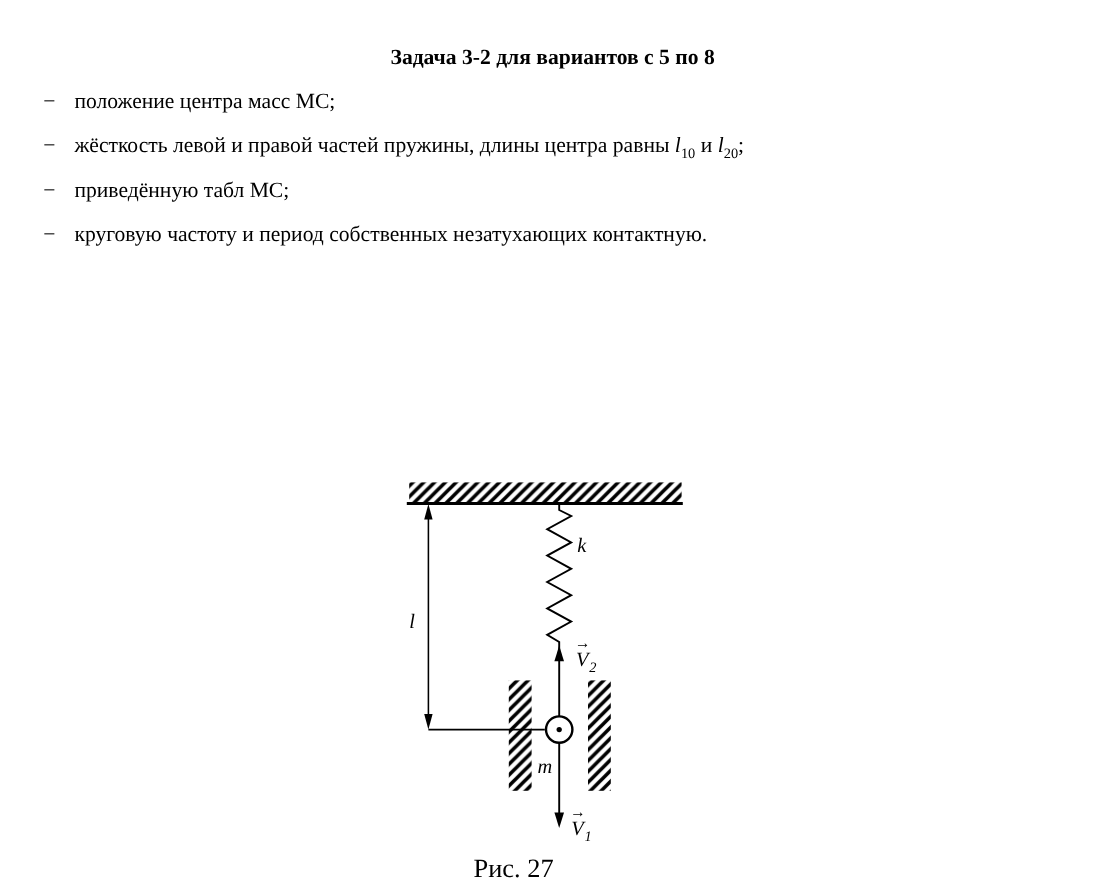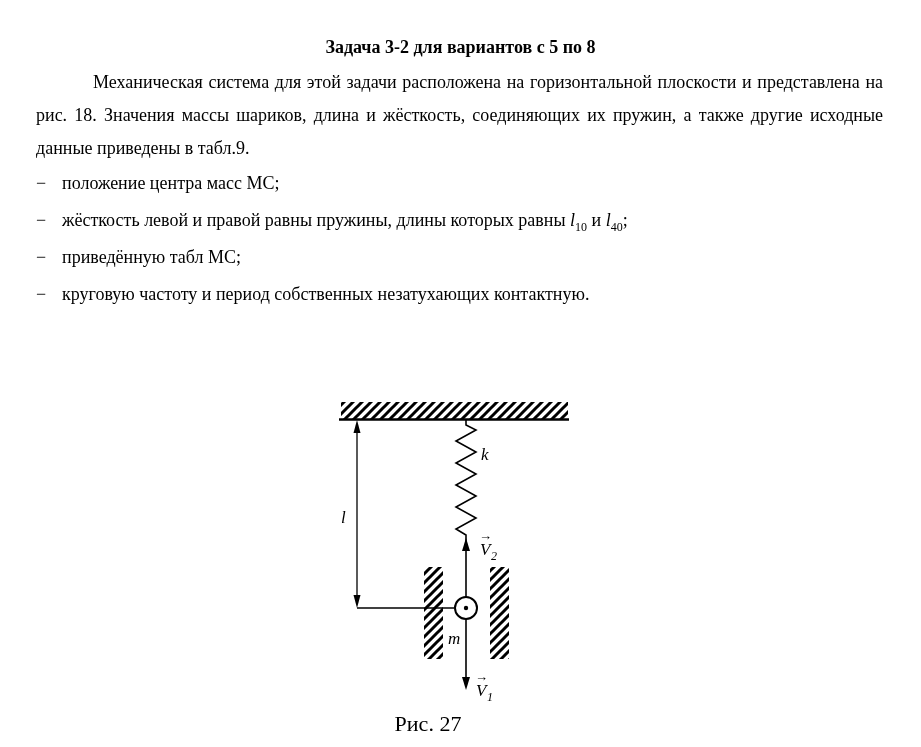--- a/index.html
+++ b/index.html
@@ -67,30 +67,29 @@
   }
 </style>
 </head>
 <body>
 
 <div class="page">
 
   <div class="title">Задача 3-2 для вариантов с 5 по 8</div>
 
   <div class="content">
-    <p class="intro">Механическая система для этой задачи расположена на горизонтальной плоскости и представлена на рис. 18. Значения массы шариков, длина и жёсткость, соединяющих их пружин, а также другие исходные данные приведены в табл.9.</p>
 
     <ul class="tasks">
       <li class="task">
         <span class="marker">−</span>
         <span class="task-text">положение центра масс МС;</span>
       </li>
       <li class="task">
         <span class="marker">−</span>
-        <span class="task-text"><span>жёсткость левой и правой равны пружины, длины которых равны </span><i class="var">l</i><sub>10</sub><span> и </span><i class="var">l</i><sub>40</sub><span>;</span></span>
+        <span class="task-text"><span>жёсткость левой и правой частей пружины, длины центра равны </span><i class="var">l</i><sub>10</sub><span> и </span><i class="var">l</i><sub>20</sub><span>;</span></span>
       </li>
       <li class="task">
         <span class="marker">−</span>
         <span class="task-text">приведённую табл МС;</span>
       </li>
       <li class="task">
         <span class="marker">−</span>
         <span class="task-text">круговую частоту и период собственных незатухающих контактную.</span>
       </li>
     </ul>

